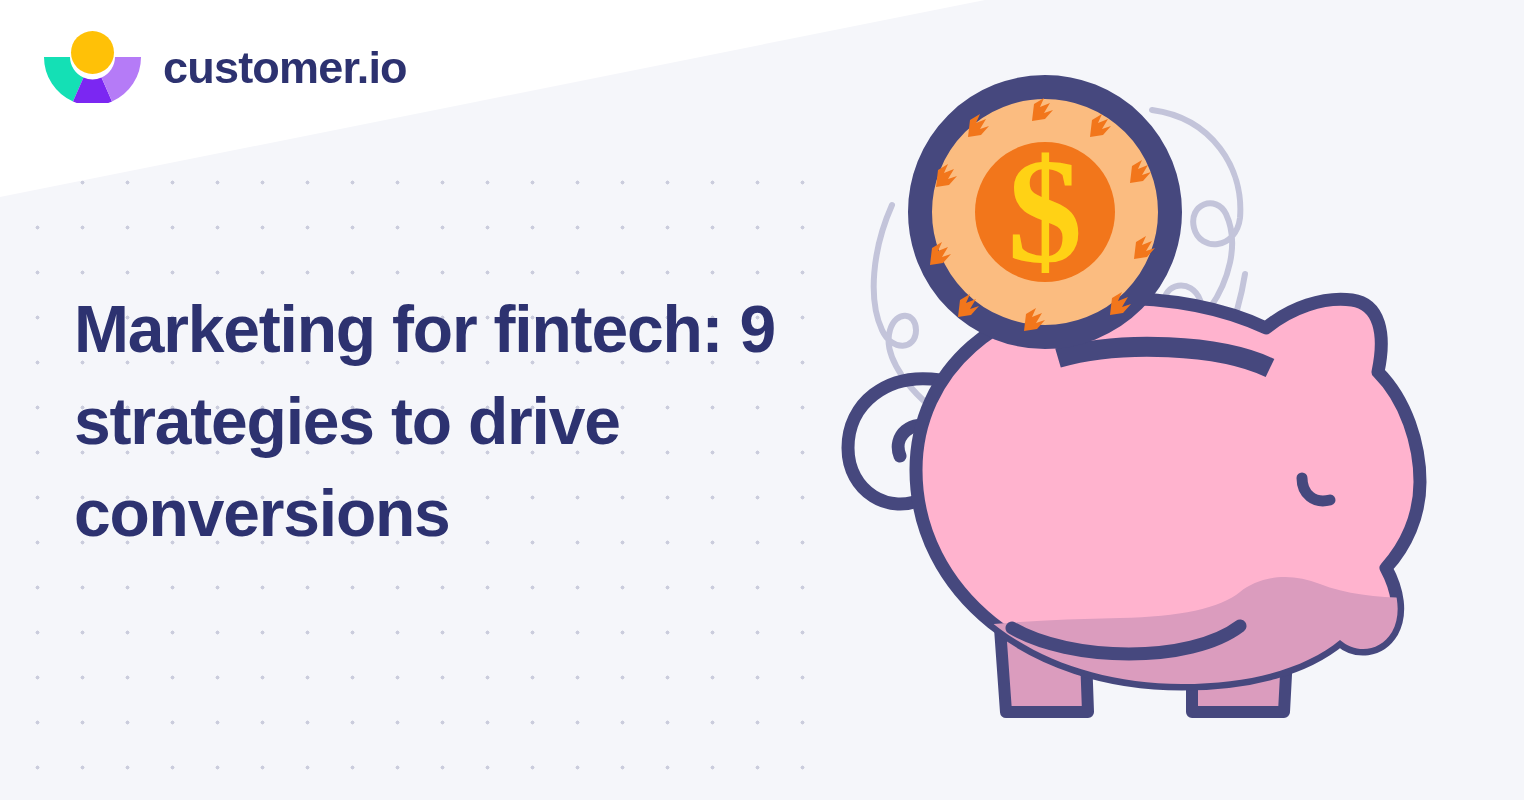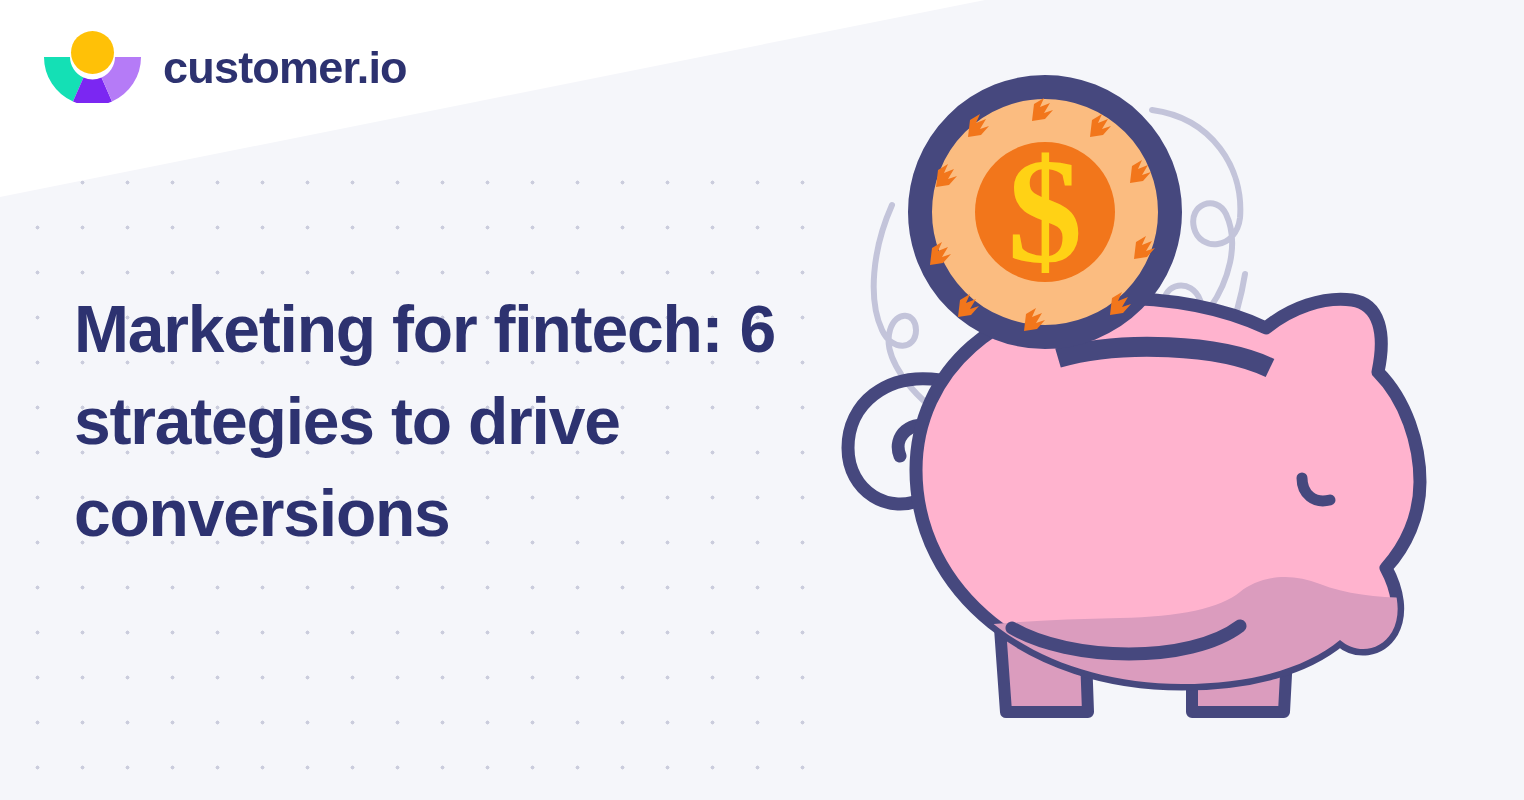--- a/index.html
+++ b/index.html
@@ -111,21 +111,21 @@
 
       <path d="M0 26 A48.5 48.5 0 0 0 29 70.5 L39.5 46.5 A22.5 22.5 0 0 1 26 26 Z" fill="#14E0B5"></path>
       <path d="M29 70.5 A48.5 48.5 0 0 0 68 70.5 L57.5 46.5 A22.5 22.5 0 0 1 39.5 46.5 Z" fill="#7B27F2"></path>
       <path d="M68 70.5 A48.5 48.5 0 0 0 97 26 L71 26 A22.5 22.5 0 0 1 57.5 46.5 Z" fill="#B57BF7"></path>
 
       <circle cx="48.5" cy="21.5" r="21.5" fill="#FFC107"></circle>
     </svg>
     <div class="logo-word">customer.io</div>
   </div>
 
-  <h1 class="headline">Marketing for fintech: 6 strategies to drive conversions</h1>
+  <h1 class="headline">Marketing for fintech: 9 strategies to drive conversions</h1>
 
   <div class="illustration">
     <svg viewBox="0 0 704 800" xmlns="http://www.w3.org/2000/svg">
 
       <g fill="none" stroke="#C3C4DA" stroke-width="6" stroke-linecap="round">
 
         <path d="M72 205 C 52 250, 48 300, 62 330 C 72 352, 96 350, 96 330
                  C 96 312, 76 310, 70 330 C 62 356, 90 396, 130 420"></path>
 
         <path d="M332 110 C 392 118, 424 168, 420 218

